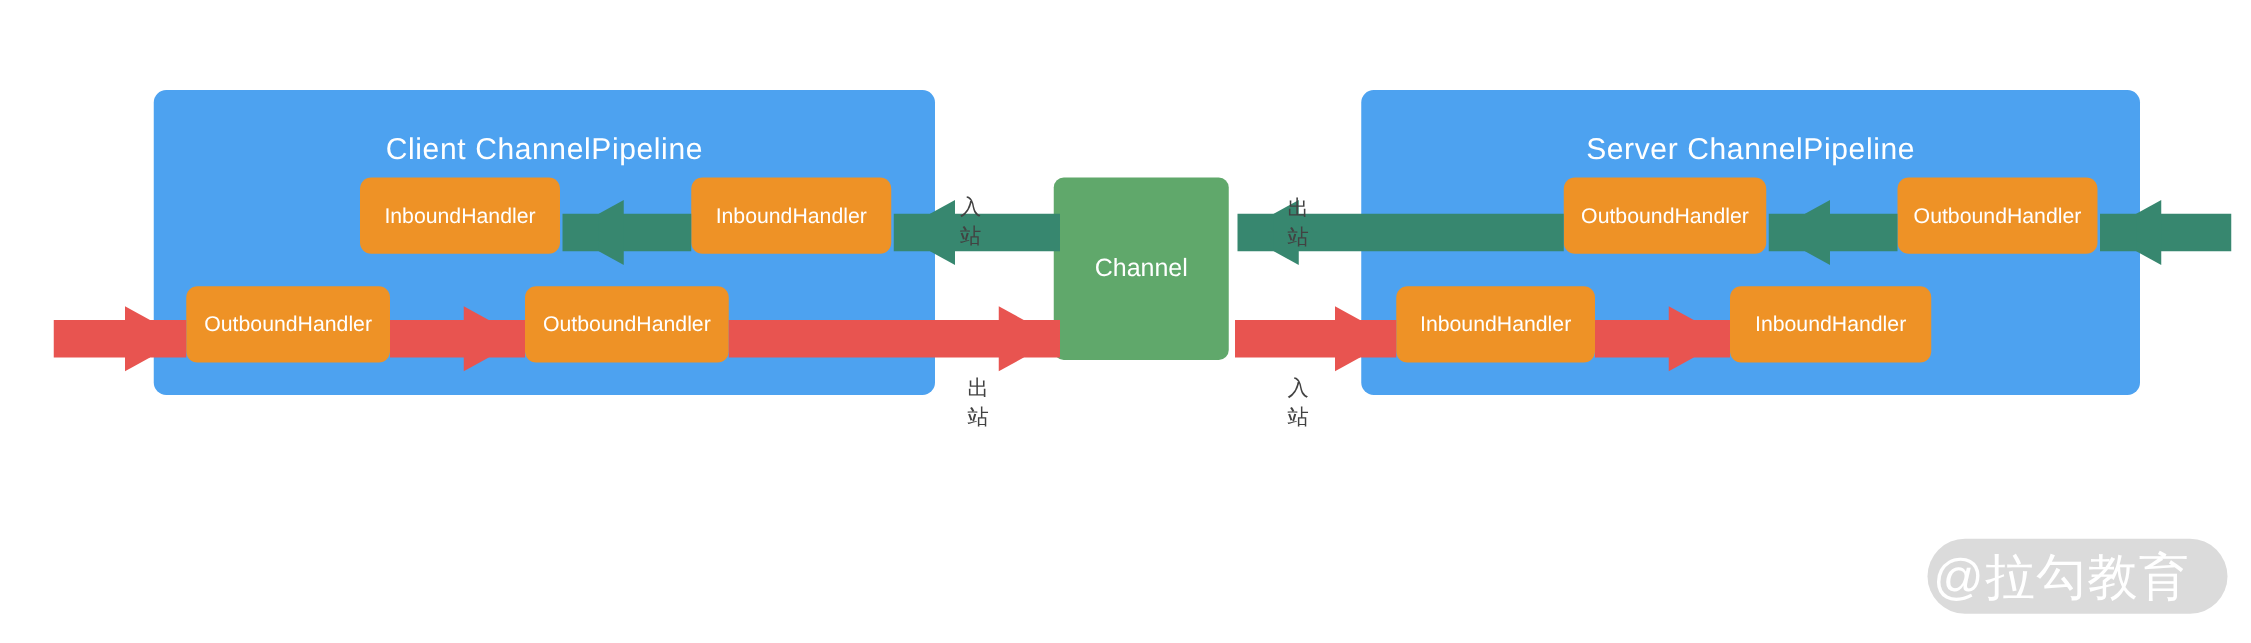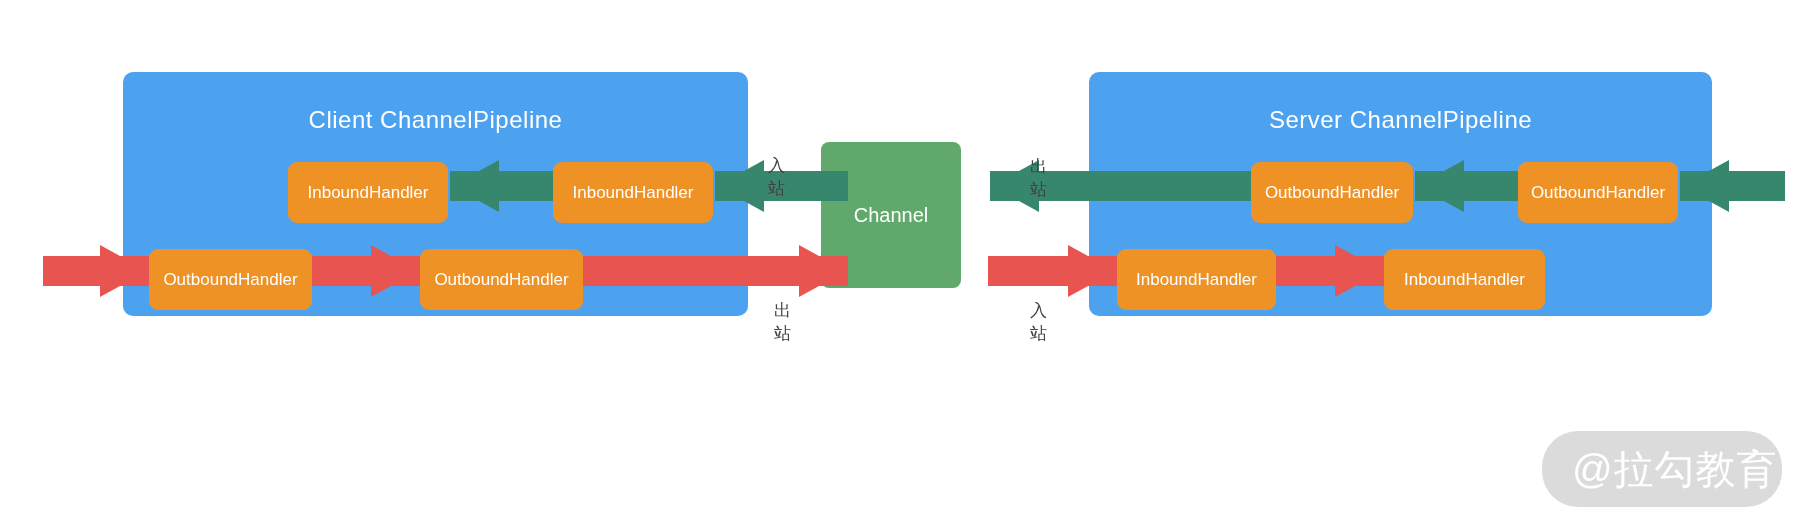--- a/index.html
+++ b/index.html
@@ -31,36 +31,35 @@
     color:var(--box-text);font-size:24px;letter-spacing:0.5px;
   }
   .pipeline.client{left:108px;width:625px;}
   .pipeline.server{left:1074px;width:623px;}
 
   
   .handler{
     position:absolute;height:61px;border-radius:9px;background:var(--handler-orange);
     color:var(--box-text);font-size:17px;display:flex;align-items:center;justify-content:center;
     white-space:nowrap;
-    margin-top:20px;
   }
   .row1{top:127px;}
   .row2{top:214px;}
   .c-in-1{left:273px;width:160px;}
   .c-in-2{left:538px;width:160px;}
   .c-out-1{left:134px;width:163px;}
   .c-out-2{left:405px;width:163px;}
   .s-out-1{left:1236px;width:162px;}
   .s-out-2{left:1503px;width:160px;}
   .s-in-1{left:1102px;width:159px;}
   .s-in-2{left:1369px;width:161px;}
 
   
   .channel{
-    position:absolute;left:806px;top:127px;width:140px;height:146px;border-radius:8px;
+    position:absolute;left:828px;top:127px;width:140px;height:146px;border-radius:8px;
     background:var(--channel-green);color:var(--box-text);font-size:20px;
     display:flex;align-items:center;justify-content:center;
   }
 
   
   .arrow{position:absolute;height:4px;background:currentColor;}
   .arrow.green{color:var(--arrow-green);top:156px;}
   .arrow.red{color:var(--arrow-red);top:241px;}
   .arrow .head{
     position:absolute;top:50%;transform:translateY(-50%);
@@ -85,22 +84,22 @@
     position:absolute;width:64px;text-align:left;
     color:var(--label-text);font-size:17px;letter-spacing:2px;
   }
   .l-client-top{left:738px;top:124px;}
   .l-client-bottom{left:744px;top:269px;}
   .l-server-top{left:1000px;top:125px;}
   .l-server-bottom{left:1000px;top:269px;}
 
   
   .watermark{
-    position:absolute;left:1527px;top:416px;width:240px;height:76px;border-radius:36px;
-    background:var(--watermark-bg);display:flex;align-items:center;justify-content:flex-start;
+    position:absolute;left:1527px;top:416px;width:240px;height:60px;border-radius:36px;
+    background:var(--watermark-bg);display:flex;align-items:center;justify-content:flex-end;
   }
   .watermark span{
     color:var(--watermark-text);font-size:40px;letter-spacing:1px;white-space:nowrap;
   }
 </style>
 </head>
 <body>
 
 <div class="stage">
 

